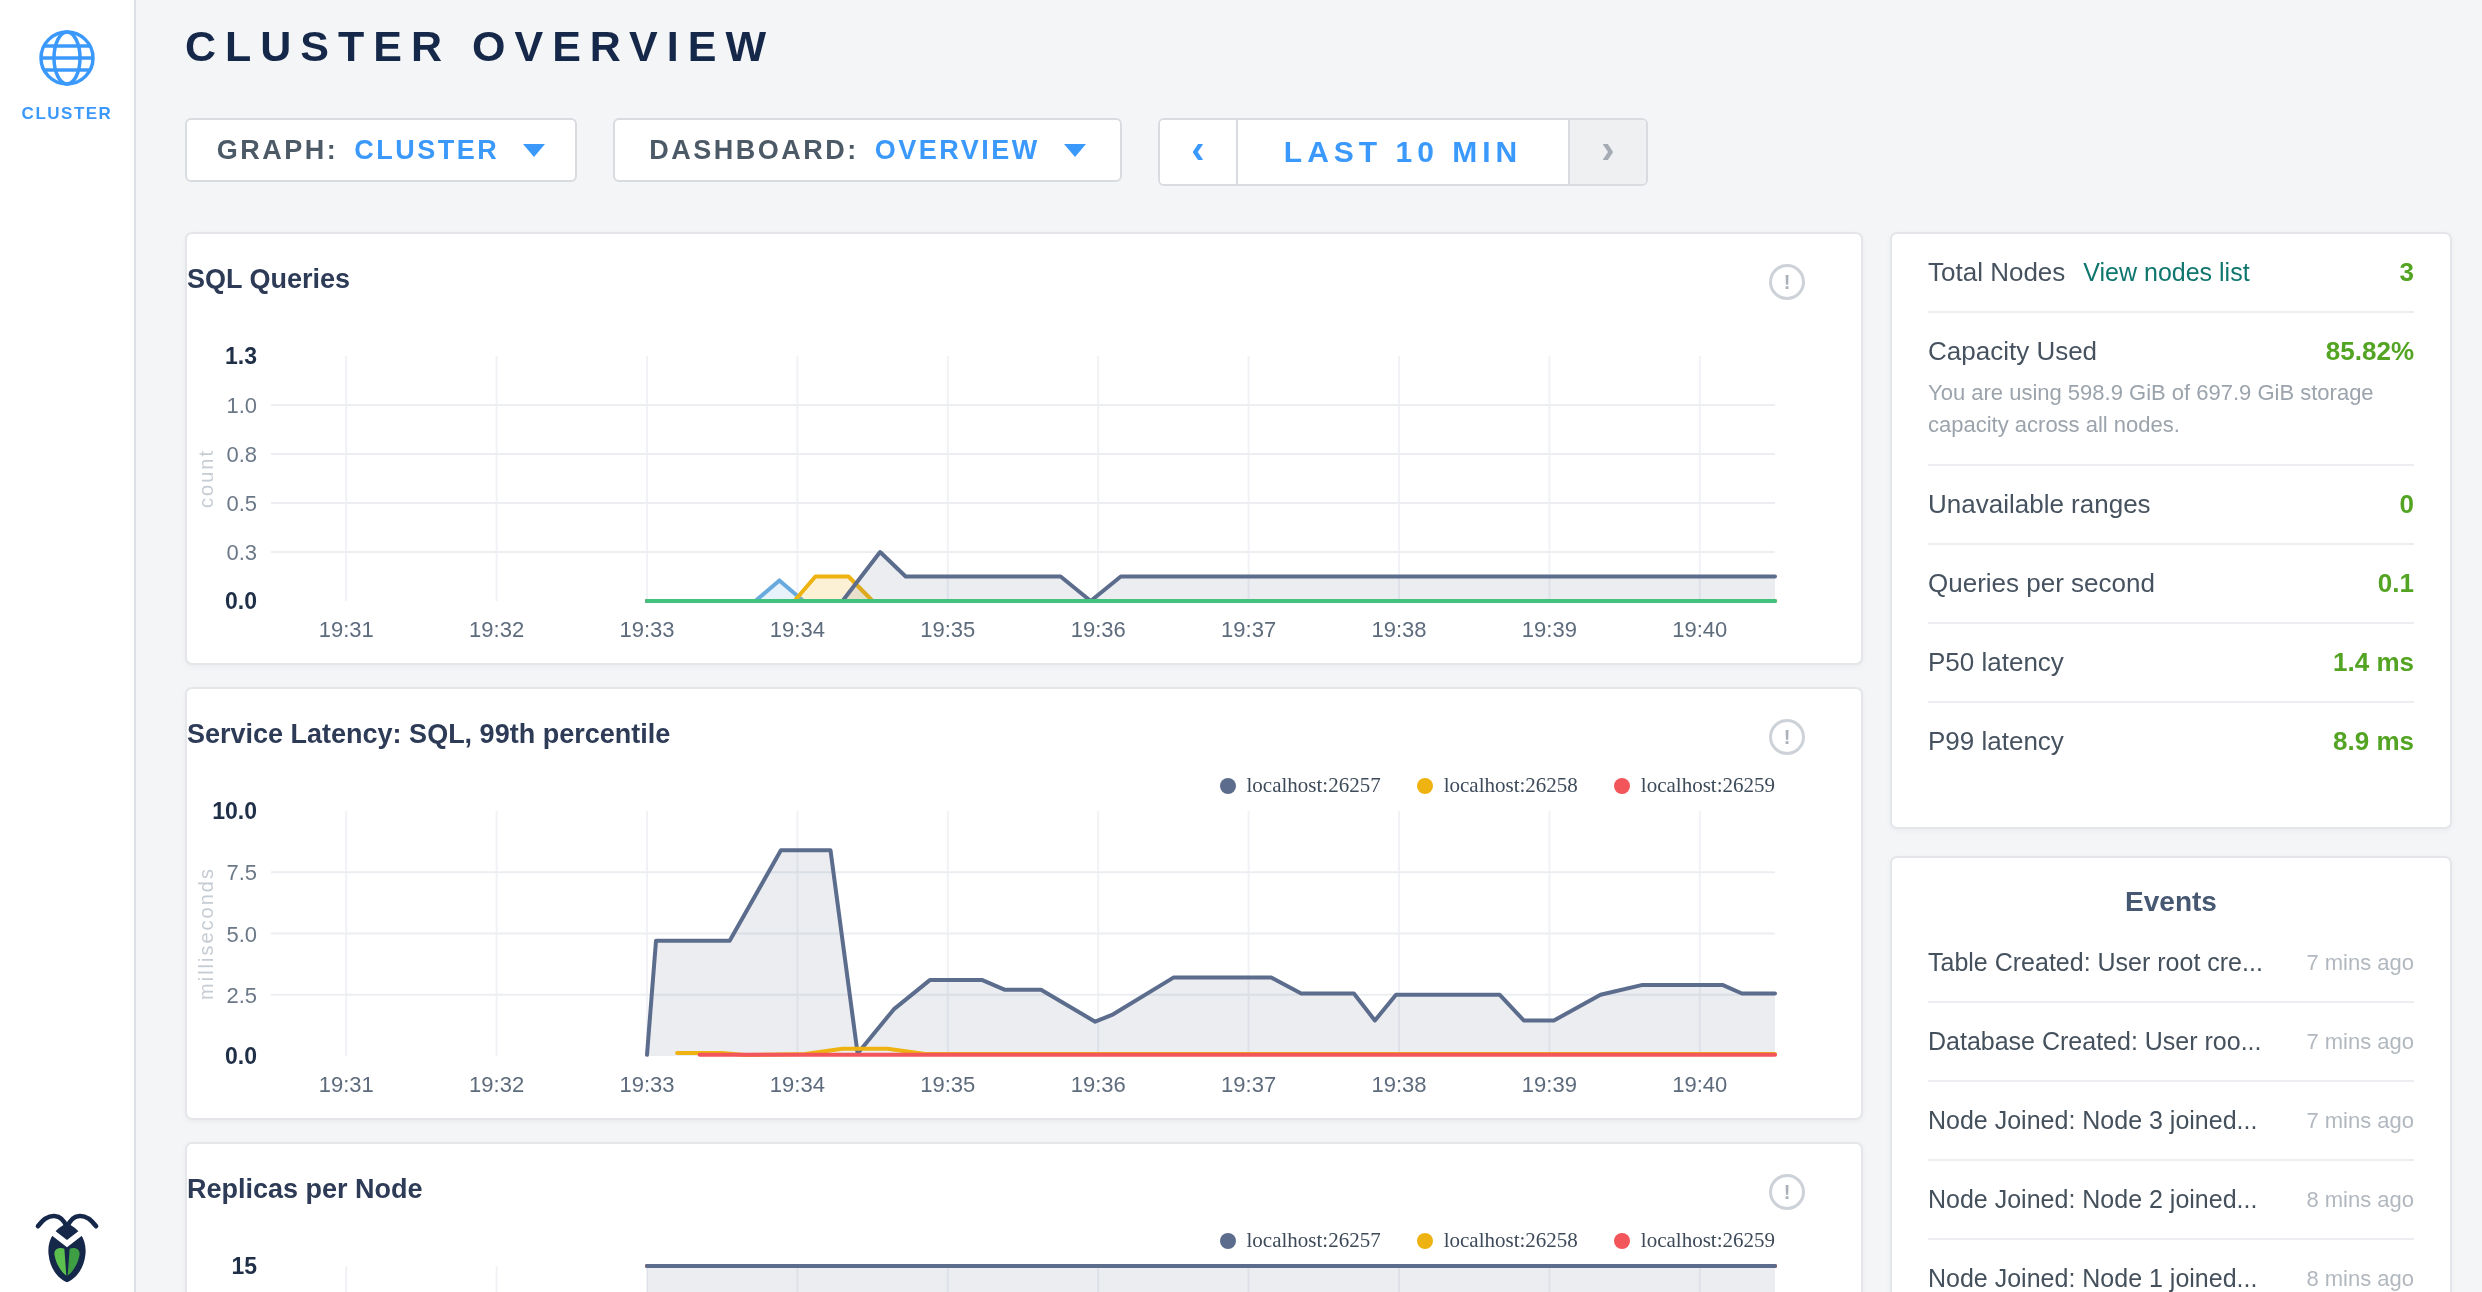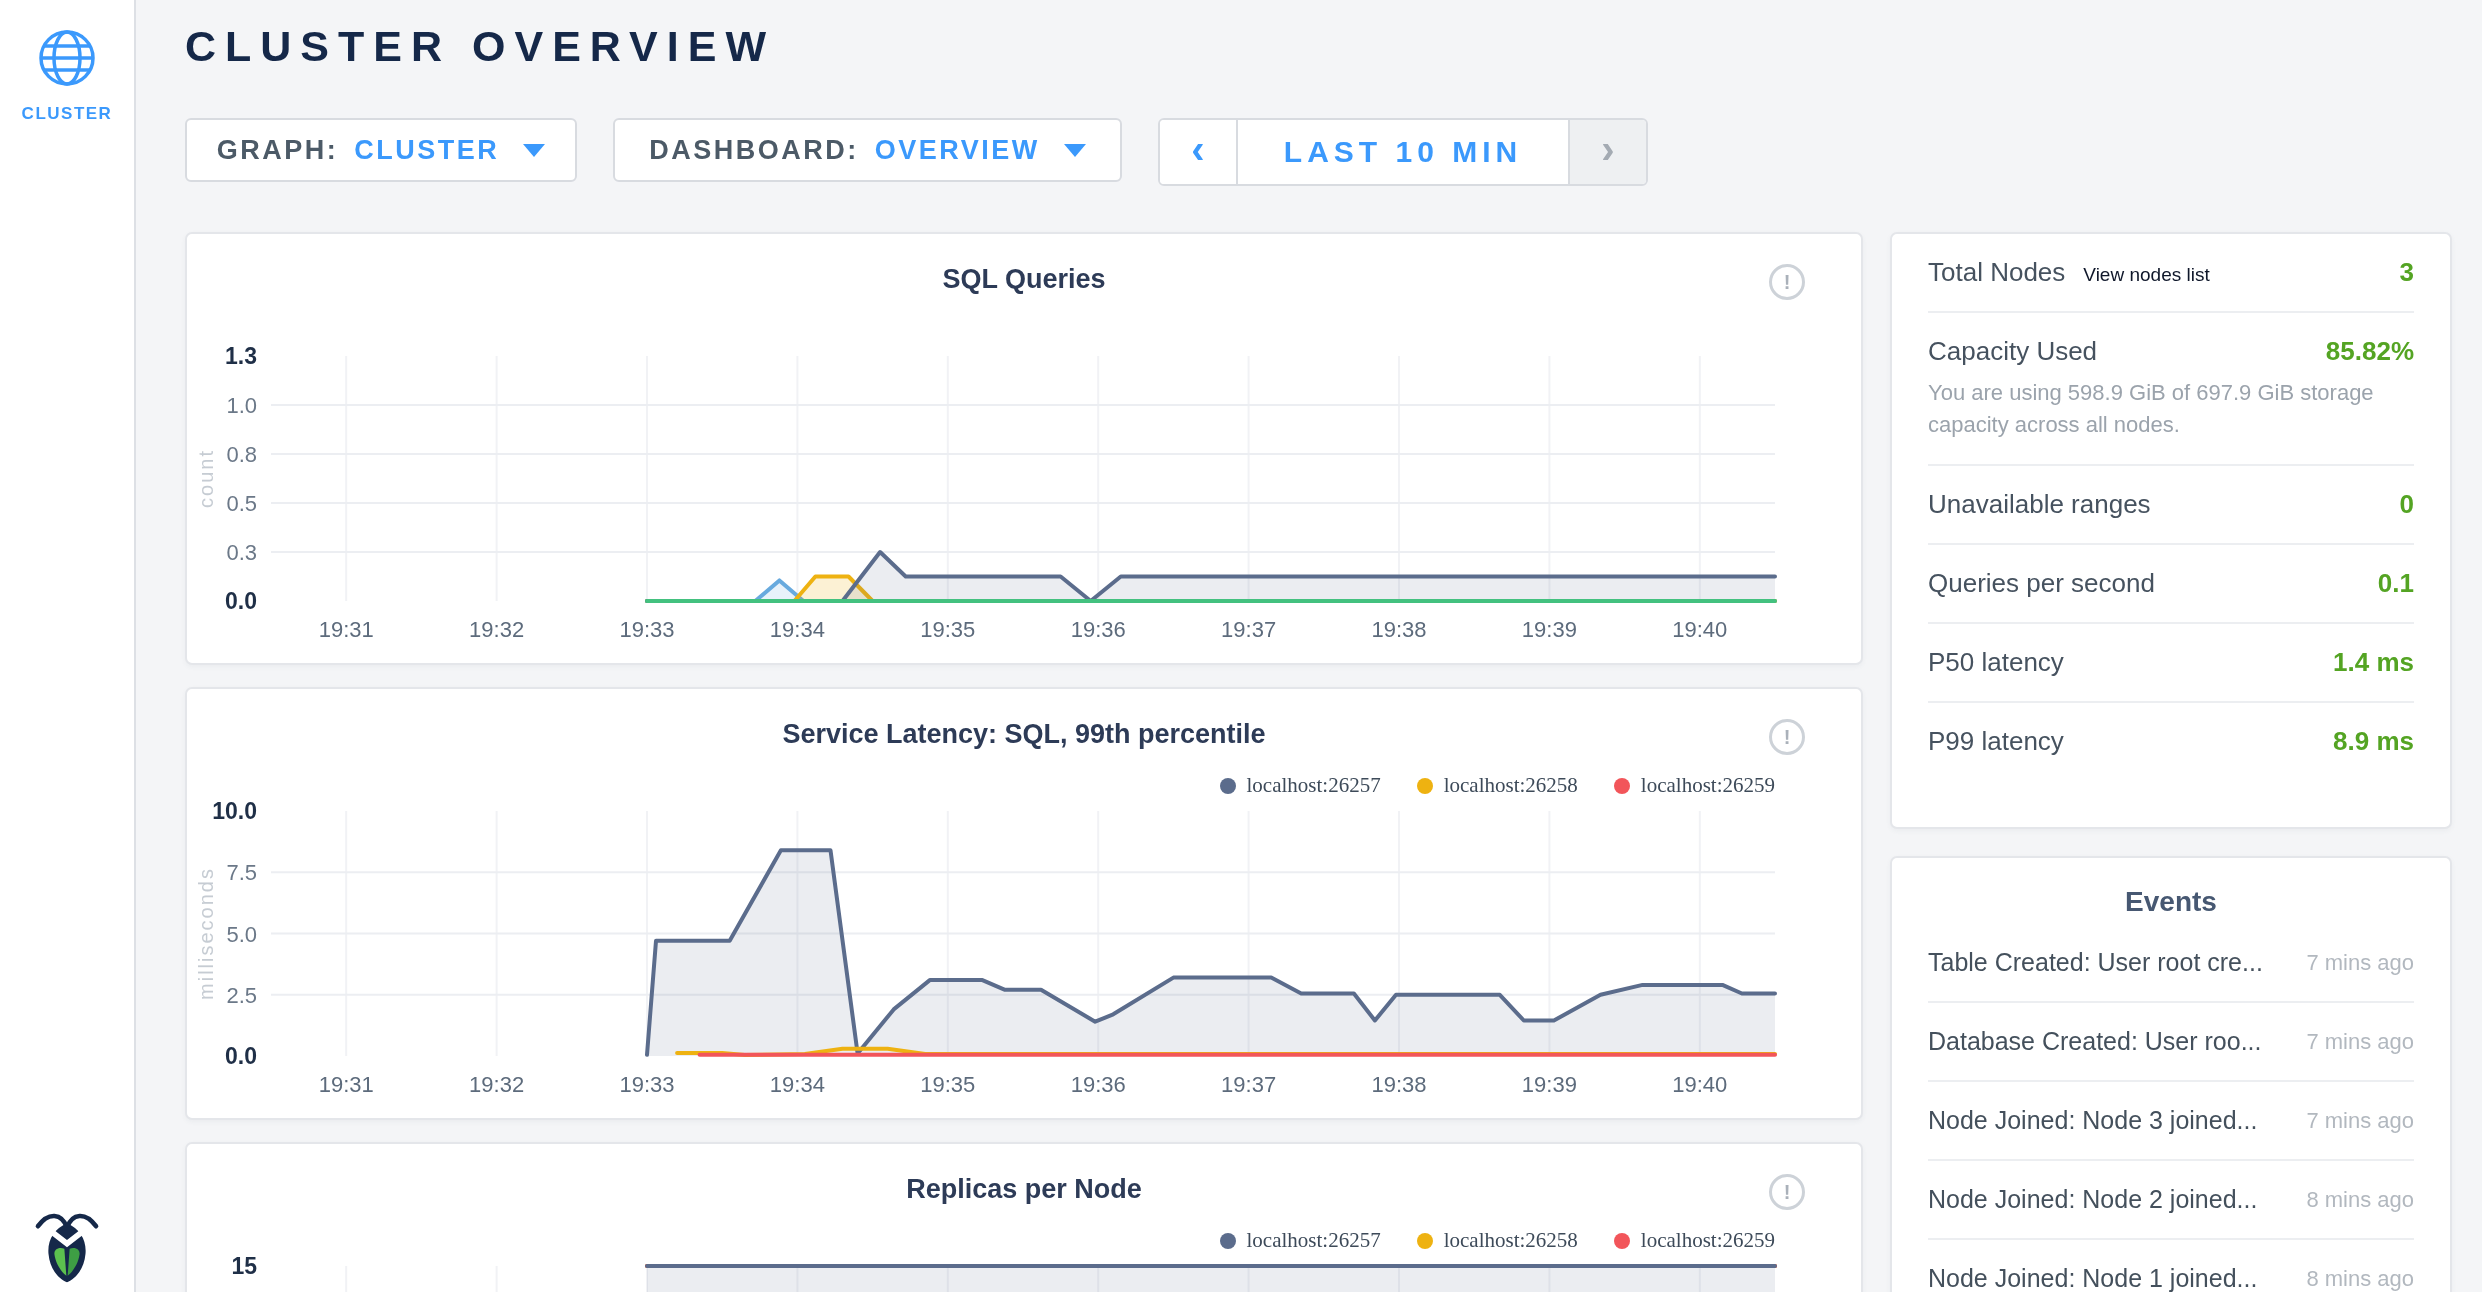--- a/index.html
+++ b/index.html
@@ -41,42 +41,42 @@
 
   
   .card{position:absolute;background:#fff;border:2px solid #e4e6ea;border-radius:7px;
         box-shadow:0 2px 5px rgba(60,70,90,0.05);box-sizing:border-box;}
   #card-sql{left:185px;top:232px;width:1678px;height:433px;}
   #card-latency{left:185px;top:687px;width:1678px;height:433px;}
   #card-replicas{left:185px;top:1142px;width:1678px;height:433px;}
   #card-summary{left:1890px;top:232px;width:562px;height:597px;}
   #card-events{left:1890px;top:856px;width:562px;height:560px;}
 
-  .chart-title{margin:30px 0 0;text-align:center;font-size:27px;font-weight:700;color:#2d3b57;}
+  .chart-title{margin:30px 0 0;text-align:left;font-size:27px;font-weight:700;color:#2d3b57;}
   .info-icon{position:absolute;right:56px;top:30px;width:30px;height:30px;border:3px solid #cdd2d8;
              border-radius:50%;display:flex;align-items:center;justify-content:center;cursor:pointer;}
   .info-icon::before{content:"!";font-size:20px;font-weight:700;color:#aab1ba;}
   .legend{position:absolute;right:86px;top:84px;display:flex;gap:36px;align-items:center;}
   .legend-item{display:flex;align-items:center;gap:11px;cursor:pointer;font-family:Liberation Serif, serif;}
   .legend-dot{width:16px;height:16px;border-radius:50%;display:inline-block;}
   .legend-item span:last-child{font-size:21px;color:#3d4a59;}
   svg.plot{position:absolute;left:0;top:105px;width:1678px;height:310px;overflow:visible;}
   .xtick{fill:#5d6b7c;font-size:22px;}
   .ytick{fill:#6b7888;font-size:22px;}
   .ytick.strong{fill:#1f2f47;font-weight:700;font-size:23px;}
   .ylabel{fill:#c6ccd3;font-size:20px;letter-spacing:2px;}
 
   
   .side-card{padding:0 36px;}
   .panel-title{margin:28px 0 6px;text-align:center;font-size:28px;font-weight:700;color:#475872;}
   .srow{padding:23px 0;}
   .srow + .srow{border-top:2px solid #eceef1;}
   .srow-top{display:flex;align-items:baseline;justify-content:space-between;}
   .srow .lbl{display:flex;align-items:baseline;gap:18px;font-size:26px;color:#46525f;}
-  .srow .link{font-size:19px;color:#0f172a;text-decoration:none;cursor:pointer;}
+  .srow .link{font-size:25px;color:#0f766e;text-decoration:none;cursor:pointer;}
   .srow .val{font-size:26px;font-weight:700;color:#54a423;white-space:nowrap;margin-left:12px;}
   .srow .desc{font-size:22px;color:#9ba3ac;line-height:1.45;margin-top:10px;}
   .erow{display:flex;align-items:center;justify-content:space-between;padding:24px 0;
         border-bottom:2px solid #eceef1;}
   .erow .etext{font-size:25px;color:#44505c;white-space:nowrap;overflow:hidden;}
   .erow .etime{font-size:22px;color:#b2b8bf;white-space:nowrap;margin-left:18px;}
 </style>
 </head>
 <body>
 

